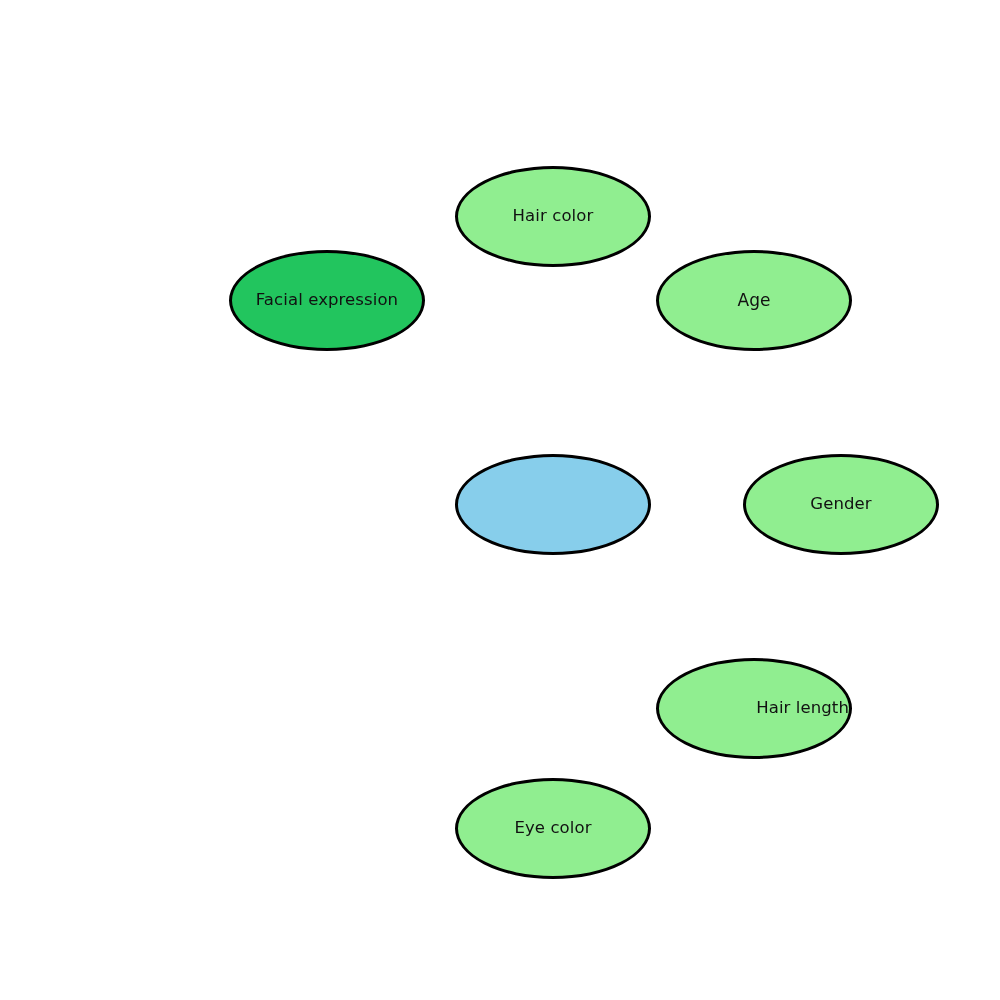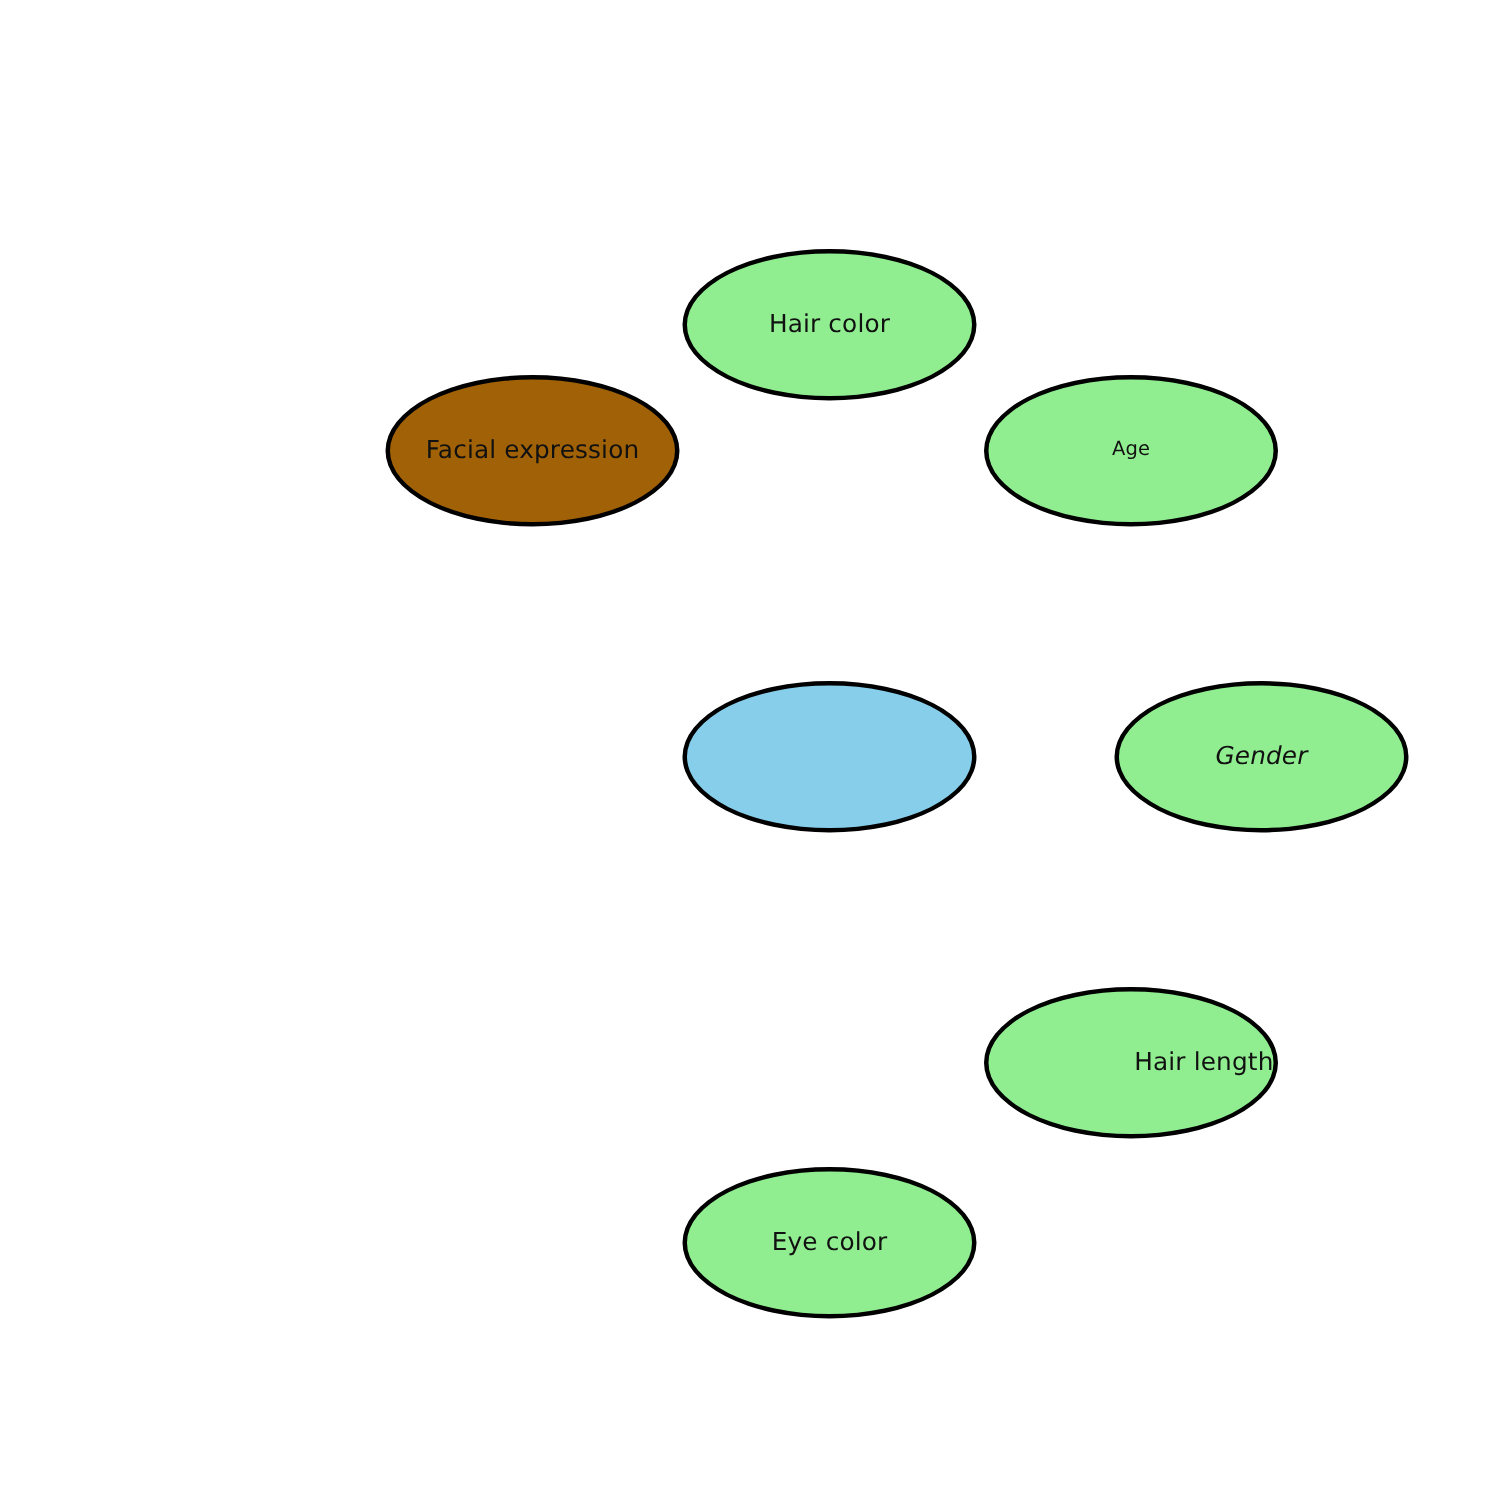--- a/index.html
+++ b/index.html
@@ -48,34 +48,34 @@
 
   <div class="node node-center" id="node-center" style="width: 196px; height: 101px; left: 414px; top: 453.5px; background: rgb(135, 206, 235); border-color: rgb(0, 0, 0); border-width: 3px;">
     <span class="node-label" style="color: rgb(17, 17, 17); font-size: 16.5px;"></span>
   </div>
 
   <div class="node" id="node-0" style="width: 196px; height: 101px; left: 414px; top: 165.5px; background: rgb(144, 238, 144); border-color: rgb(0, 0, 0); border-width: 3px;">
     <span class="node-label" style="color: rgb(17, 17, 17); font-size: 16.5px;">Hair color</span>
   </div>
 
   <div class="node" id="node-1" style="width: 196px; height: 101px; left: 615px; top: 249.5px; background: rgb(144, 238, 144); border-color: rgb(0, 0, 0); border-width: 3px;">
-    <span class="node-label" style="color: rgb(17, 17, 17); font-size: 13px;">Age</span>
+    <span class="node-label" style="color: rgb(17, 17, 17); font-size: 17px;">Age</span>
   </div>
 
-  <div class="node" id="node-2" style="width: 196px; height: 101px; left: 702px; top: 453.5px; background: rgb(144, 238, 144); border-color: rgb(0, 0, 0); border-width: 3px; font-style: italic;">
+  <div class="node" id="node-2" style="width: 196px; height: 101px; left: 702px; top: 453.5px; background: rgb(144, 238, 144); border-color: rgb(0, 0, 0); border-width: 3px;">
     <span class="node-label" style="color: rgb(17, 17, 17); font-size: 16.5px;">Gender</span>
   </div>
 
   <div class="node" id="node-3" style="width: 196px; height: 101px; left: 615px; top: 657.5px; background: rgb(144, 238, 144); border-color: rgb(0, 0, 0); border-width: 3px; justify-content: flex-end;">
     <span class="node-label" style="color: rgb(17, 17, 17); font-size: 16.5px;">Hair length</span>
   </div>
 
   <div class="node" id="node-4" style="width: 196px; height: 101px; left: 414px; top: 778px; background: rgb(144, 238, 144); border-color: rgb(0, 0, 0); border-width: 3px;">
     <span class="node-label" style="color: rgb(17, 17, 17); font-size: 16.5px;">Eye color</span>
   </div>
 
 
 
-  <div class="node" id="node-7" style="width: 196px; height: 101px; left: 216px; top: 249.5px; background: #a16207; border-color: rgb(0, 0, 0); border-width: 3px;">
+  <div class="node" id="node-7" style="width: 196px; height: 101px; left: 188px; top: 249.5px; background: #22c55e; border-color: rgb(0, 0, 0); border-width: 3px;">
     <span class="node-label" style="color: rgb(17, 17, 17); font-size: 16.5px;">Facial expression</span>
   </div>
 
 </div>
 
 </body></html>

